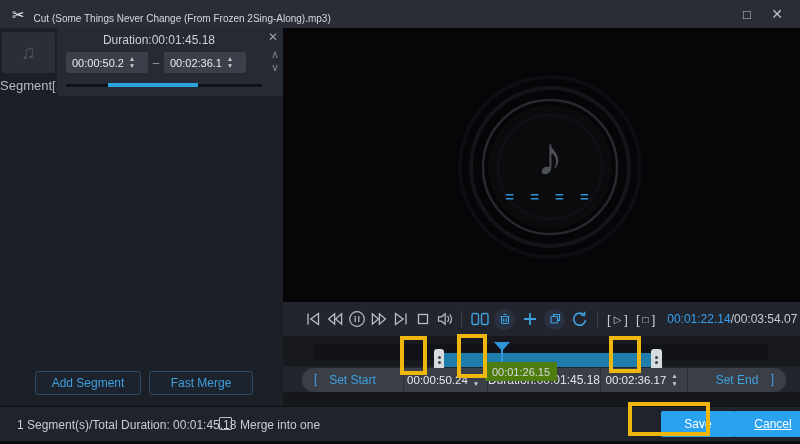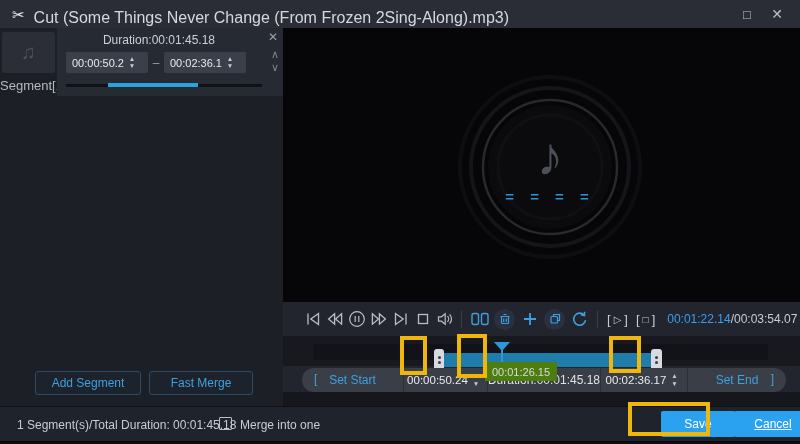--- a/index.html
+++ b/index.html
@@ -6,21 +6,21 @@
   html,body { background:#101114; }
   .app {
     position:relative; width:800px; height:444px; overflow:hidden;
     background:#1c1f25; font-family:"Liberation Sans", sans-serif;
     -webkit-font-smoothing:antialiased; user-select:none;
   }
   
   .titlebar { position:absolute; left:0; top:0; width:800px; height:28px;
     background:#2a2d35; display:flex; align-items:center; padding:0 8px; }
   .titlebar .scissors { color:#e9ebef; font-size:15px; margin:0 9px 0 4px; line-height:1; }
-  .titlebar .title { color:#d5d8dd; font-size:16px; flex:1 1 auto; white-space:nowrap; overflow:hidden;margin-top:8px; }
+  .titlebar .title { color:#d5d8dd; font-size:10px; flex:1 1 auto; white-space:nowrap; overflow:hidden;margin-top:8px; }
   .winbtn { width:30px; height:26px; display:flex; align-items:center; justify-content:center;
     color:#bcc1c8; font-size:13px; cursor:default; }
   .winbtn.close { font-size:14px; }
   
   .left-panel { position:absolute; left:0; top:28px; width:283px; height:378px; background:#1c1f25; }
   .thumb { position:absolute; left:2px; top:4px; width:53px; height:41px; background:#2b2e37;
     border-radius:2px; display:flex; align-items:center; justify-content:center;
     color:#4b505a; font-size:20px; }
   .seg-label { position:absolute; left:0px; top:50px; width:56px; text-align:center;
     color:#b4b9c0; font-size:13px; }

